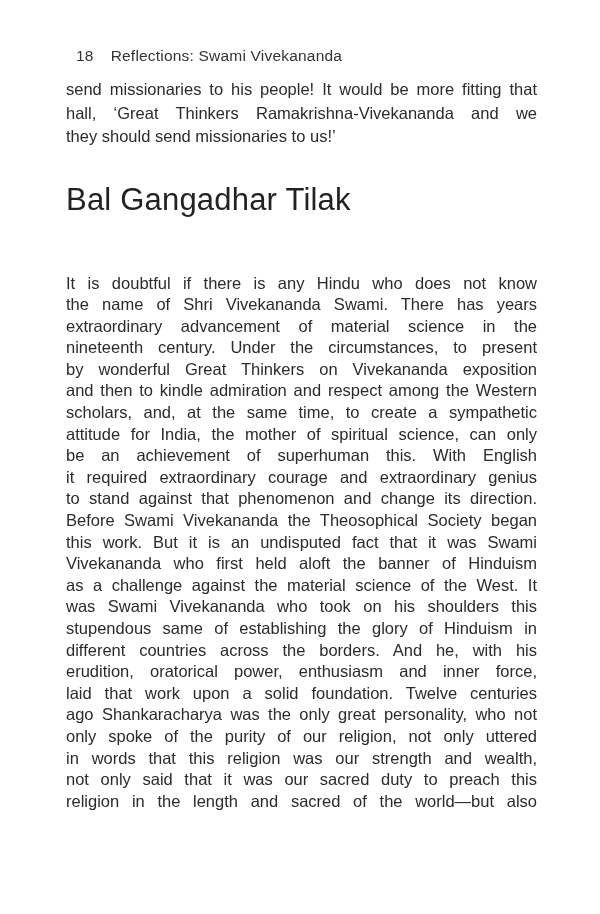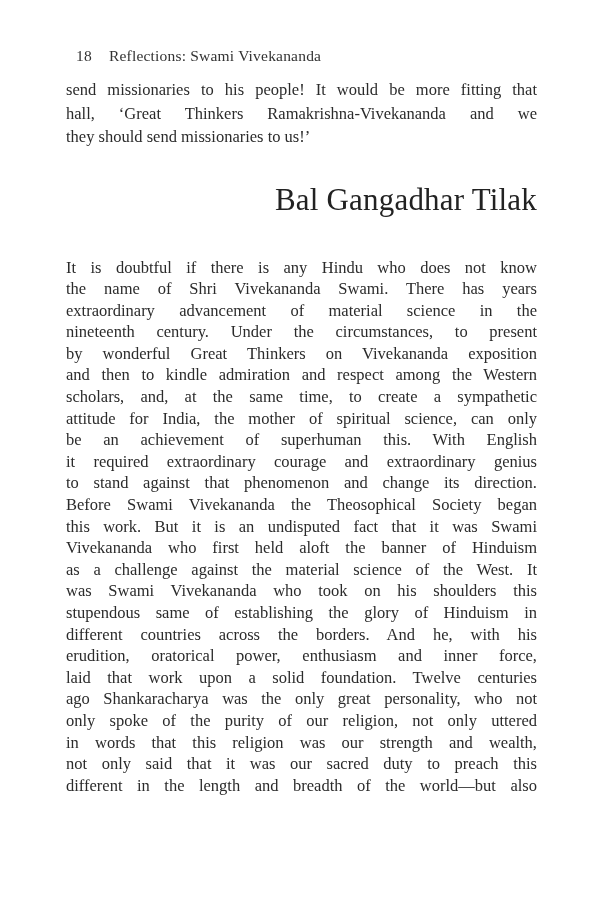--- a/index.html
+++ b/index.html
@@ -7,21 +7,21 @@
     padding: 0;
     background: #ffffff;
   }
   .page {
     position: relative;
     width: 600px;
     height: 914px;
     margin: 0;
     background: #ffffff;
     overflow: hidden;
-    font-family: Liberation Serif, serif;
+    font-family: Liberation Sans, sans-serif;
     color: #2b2b2b;
     box-sizing: border-box;
     padding: 46px 63px 0 66px;
   }
   .header {
     font-size: 15.5px;
     line-height: 20px;
     color: #333333;
     padding-left: 10px;
     letter-spacing: 0.2px;
@@ -43,26 +43,26 @@
   .intro {
     margin-top: 12px;
     font-size: 16.5px;
     line-height: 23.5px;
   }
   .heading {
     margin: 34px 0 4px 0;
     font-size: 31px;
     font-weight: normal;
     line-height: 34px;
-    text-align: right;
+    text-align: left;
     color: #222222;
     letter-spacing: 0.2px;
   }
   .body-text {
-    margin-top: 40px;
+    margin-top: 56px;
     font-size: 16.5px;
     line-height: 21.6px;
   }
 </style>
 </head>
 <body>
 
 <div class="page">
 
   <div class="header">
@@ -95,16 +95,16 @@
       <div class="line">as a challenge against the material science of the West. It</div>
       <div class="line">was Swami Vivekananda who took on his shoulders this</div>
       <div class="line">stupendous same of establishing the glory of Hinduism in</div>
       <div class="line">different countries across the borders. And he, with his</div>
       <div class="line">erudition, oratorical power, enthusiasm and inner force,</div>
       <div class="line">laid that work upon a solid foundation. Twelve centuries</div>
       <div class="line">ago Shankaracharya was the only great personality, who not</div>
       <div class="line">only spoke of the purity of our religion, not only uttered</div>
       <div class="line">in words that this religion was our strength and wealth,</div>
       <div class="line">not only said that it was our sacred duty to preach this</div>
-      <div class="line">different in the length and breadth of the world—but also</div>
+      <div class="line">religion in the length and sacred of the world—but also</div>
     </div>
 
 </div>
 
 </body></html>

